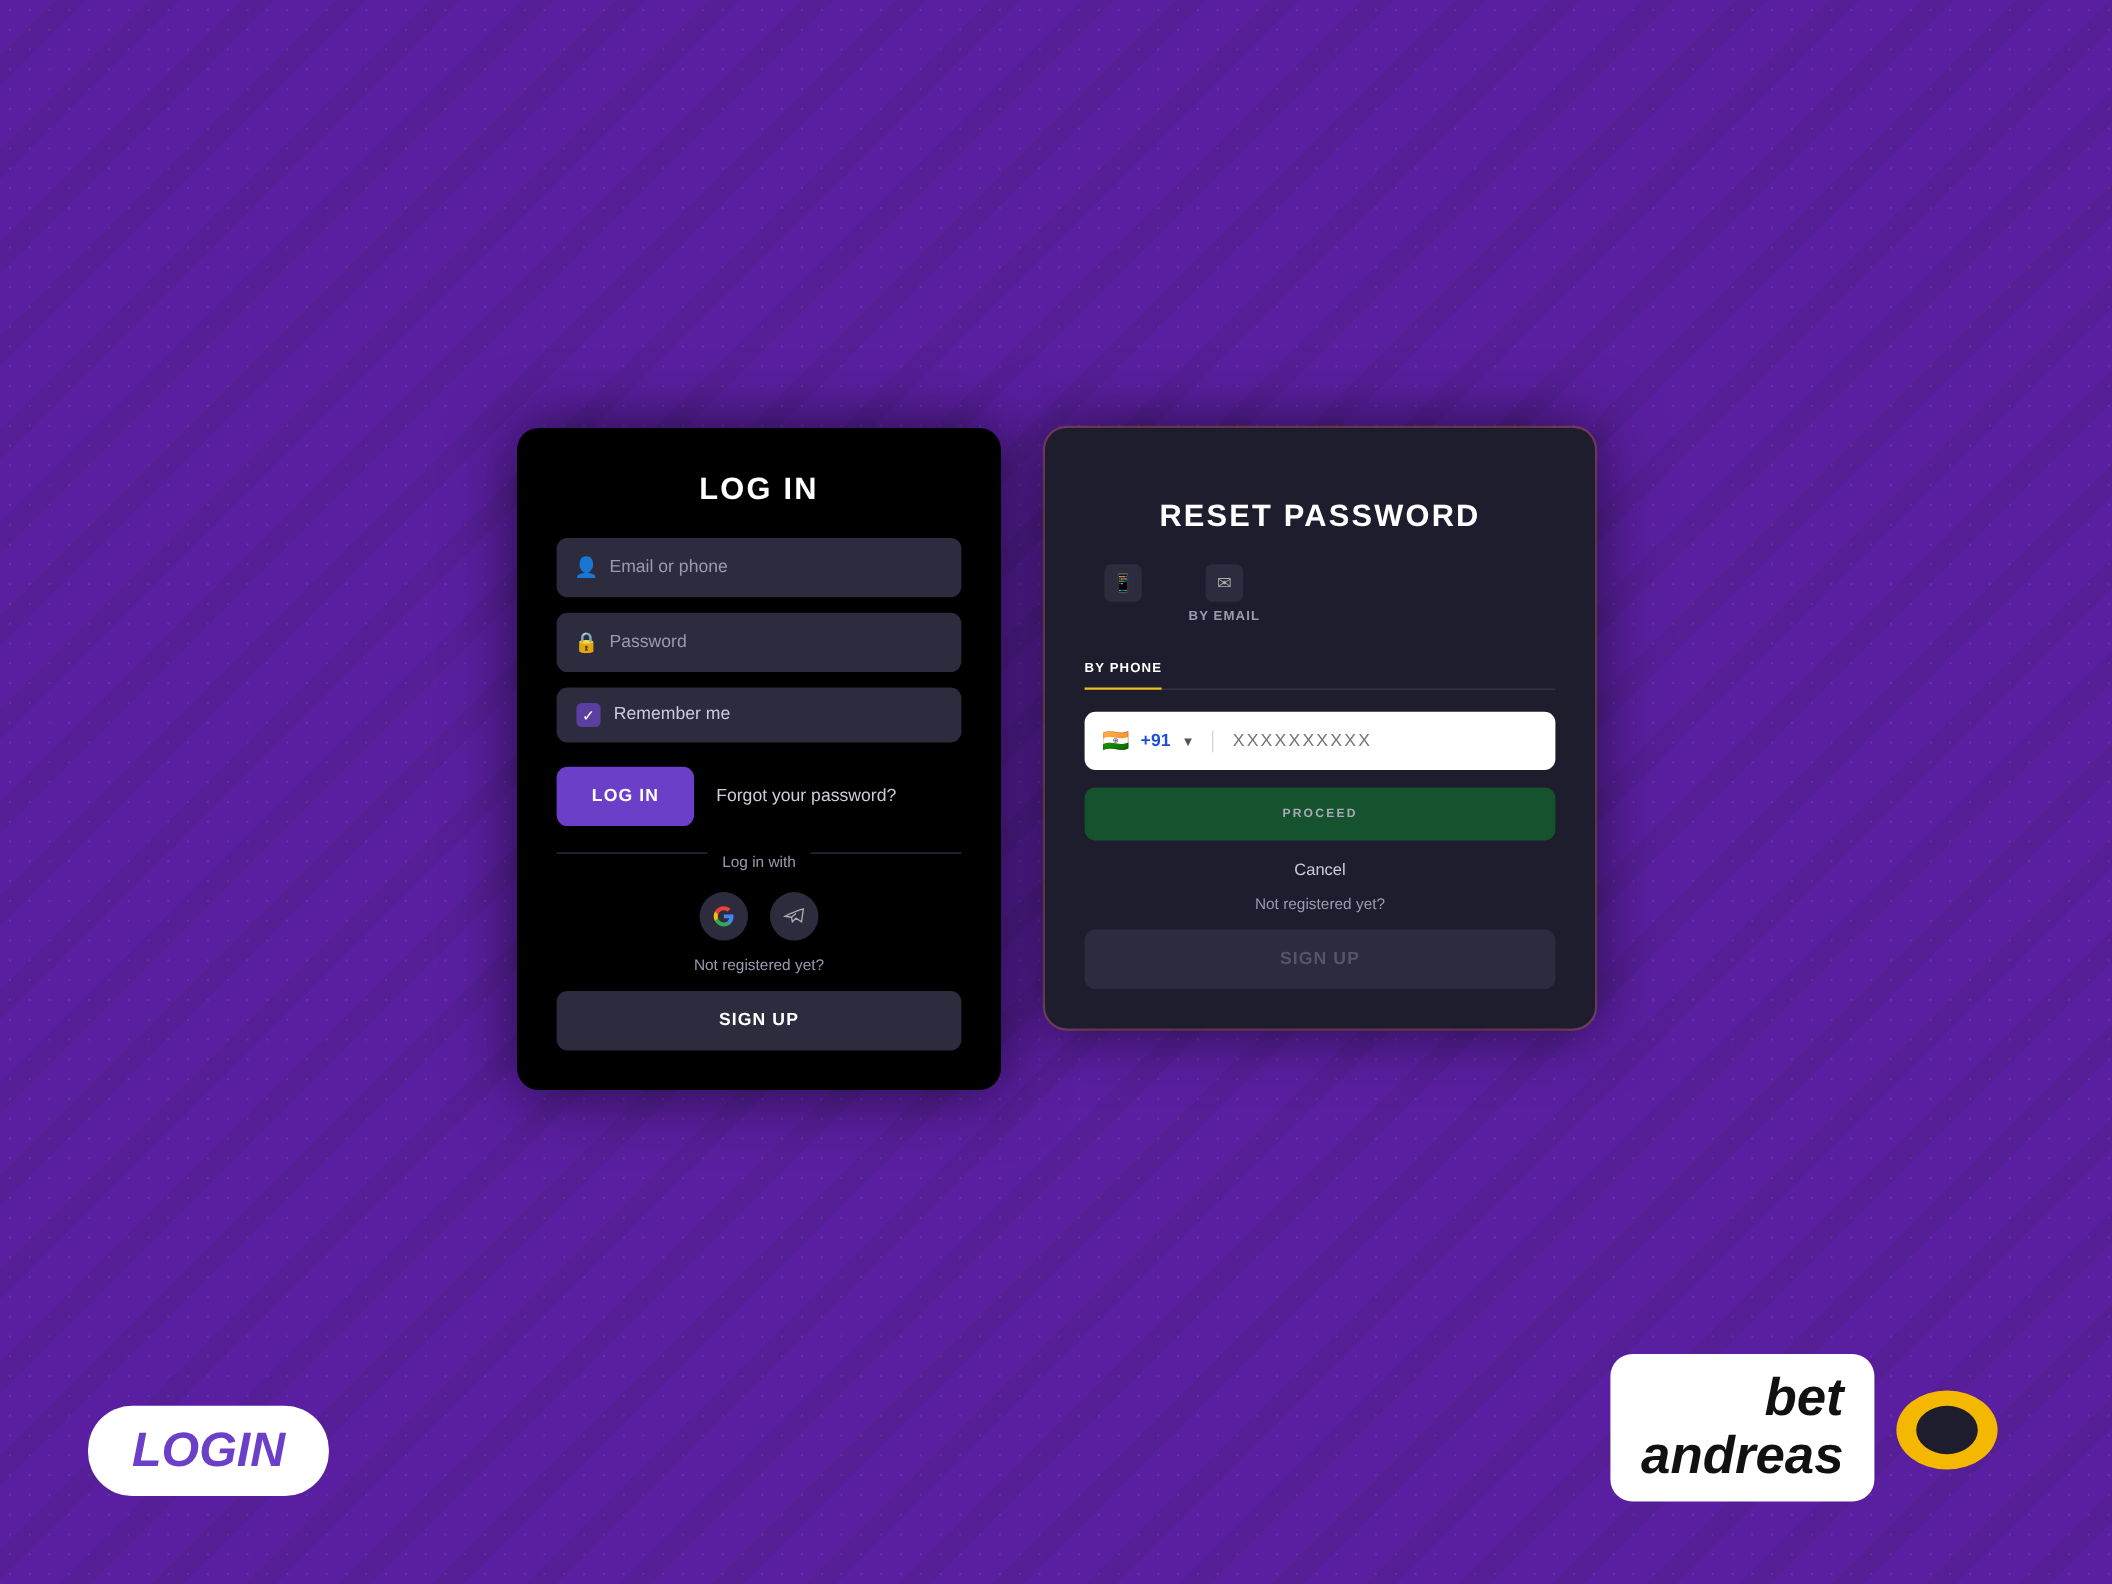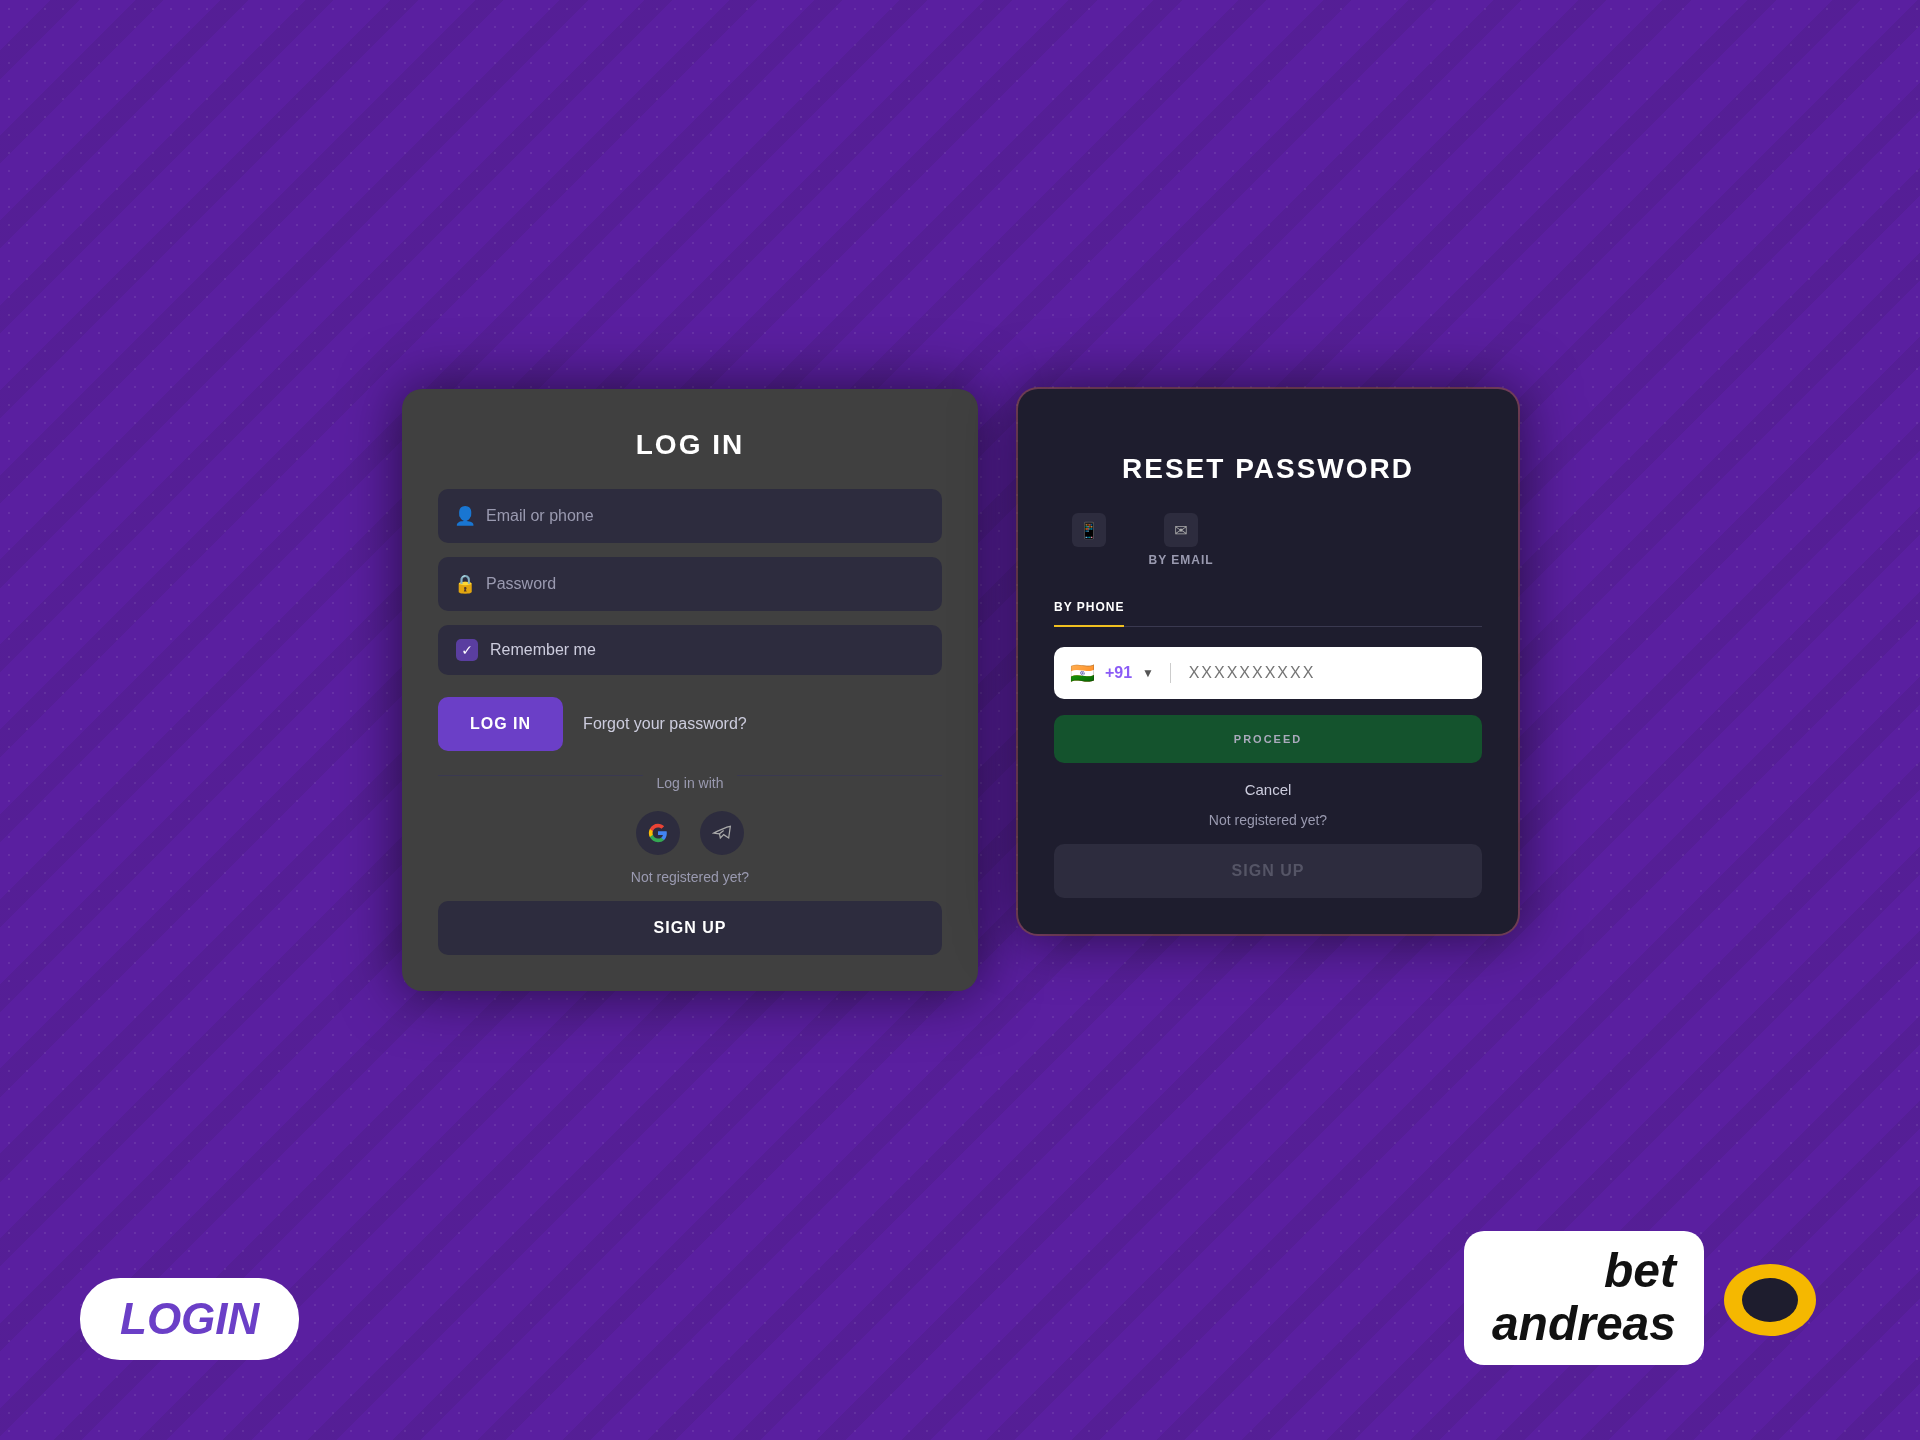--- a/index.html
+++ b/index.html
@@ -48,23 +48,23 @@
     
     .cards-wrapper {
       display: flex;
       gap: 40px;
       align-items: flex-start;
       margin-top: -60px;
     }
 
     
     .login-card {
-      background: #404040;
+      background: #000000;
       border-radius: 20px;
-      width: 576px;
+      width: 440px;
       padding: 40px 36px 36px;
       box-shadow: 0 0 60px rgba(0,0,0,0.6);
     }
 
     .card-title {
       text-align: center;
       color: #ffffff;
       font-size: 28px;
       font-weight: 800;
       letter-spacing: 2px;
@@ -292,21 +292,21 @@
       padding: 14px 16px;
       margin-bottom: 16px;
       gap: 10px;
     }
 
     .flag-emoji {
       font-size: 20px;
     }
 
     .country-code {
-      color: #8b5cf6;
+      color: #1d4ed8;
       font-size: 16px;
       font-weight: 600;
     }
 
     .chevron-down {
       color: #555;
       font-size: 12px;
       margin-right: 6px;
     }
 

